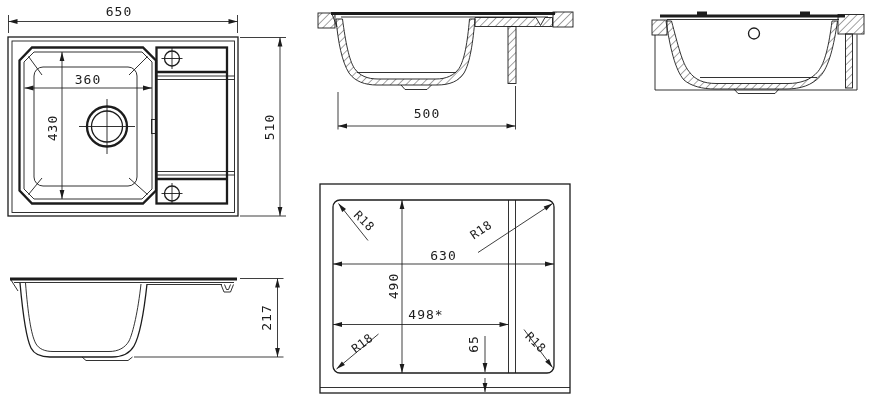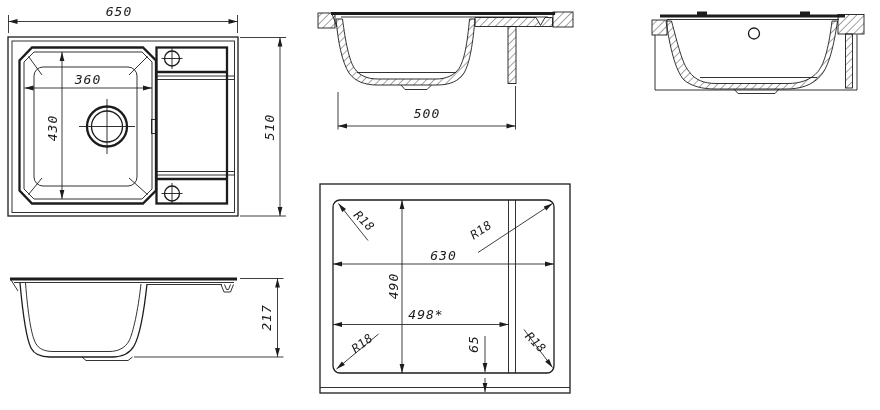--- a/index.html
+++ b/index.html
@@ -1,17 +1,17 @@
 <!DOCTYPE html>
 <html><head>
 <meta charset="utf-8">
 <style>
   html,body{margin:0;padding:0;background:#ffffff;}
   .page{position:relative;width:880px;height:410px;background:#ffffff;overflow:hidden;
-        font-family:"DejaVu Sans Mono", monospace;font-style:italic;}
+        font-family:"DejaVu Sans Mono", monospace;}
   svg{position:absolute;left:0;top:0;}
   .ln{stroke:#1c1c1c;stroke-width:0.9;fill:none;stroke-linecap:butt;}
   .md{stroke-width:1.3;}
   .tk{stroke-width:2.3;}
   .hv{stroke-width:2.9;}
   .dim{stroke:#1c1c1c;stroke-width:0.85;fill:none;}
   .hatch{fill:url(#hatchpat);stroke:#1c1c1c;stroke-width:0.9;}
   .solid{fill:#1c1c1c;stroke:none;}
   text{font-family:"DejaVu Sans Mono", monospace;font-size:13px;fill:#1c1c1c;letter-spacing:1px;}
   text.r{font-size:12px;letter-spacing:0.5px;}

